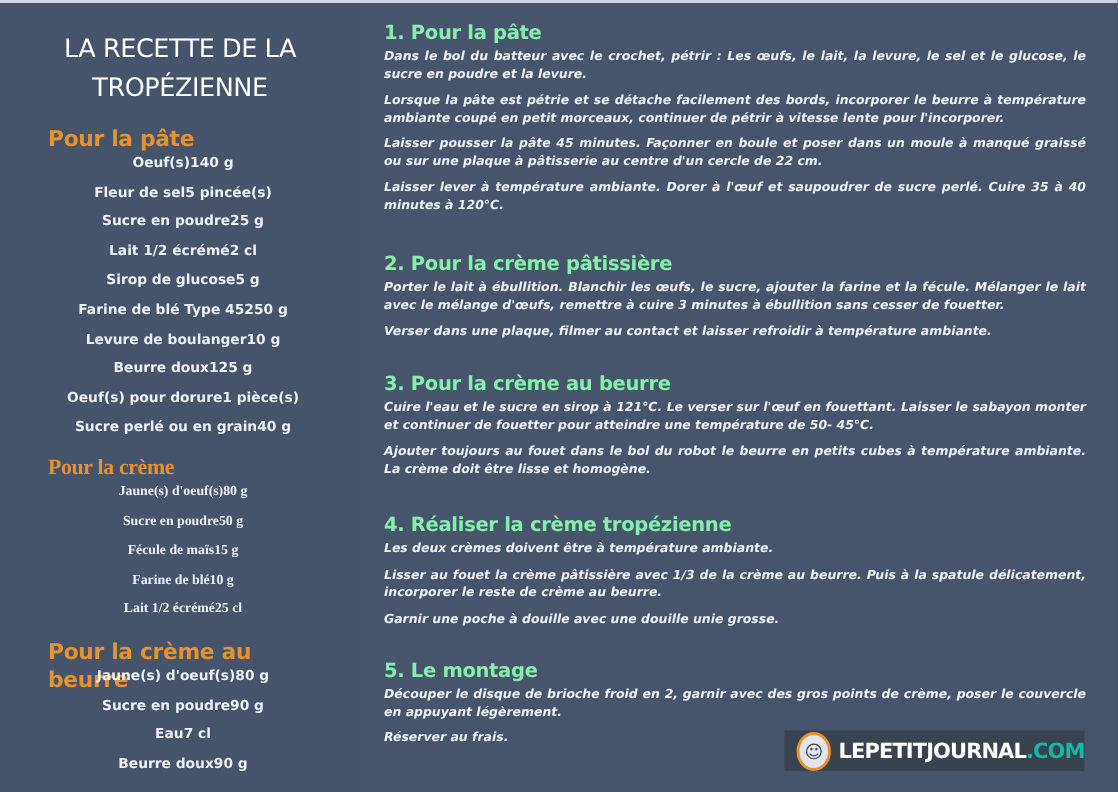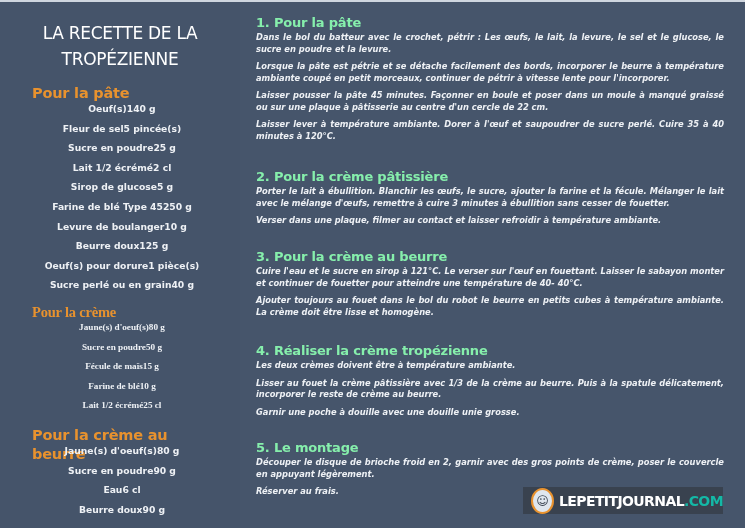--- a/index.html
+++ b/index.html
@@ -121,21 +121,21 @@
     <div class="ing-row">
         <span>Jaune(s) d'oeuf(s)</span>
         <span>80 g</span>
       </div>
     <div class="ing-row">
         <span>Sucre en poudre</span>
         <span>90 g</span>
       </div>
     <div class="ing-row">
         <span>Eau</span>
-        <span>6 cl</span>
+        <span>7 cl</span>
       </div>
     <div class="ing-row">
         <span>Beurre doux</span>
         <span>90 g</span>
       </div>
   </div>
 </div>
 
 <div class="right">
   <div class="step" style="top:12px;">
@@ -147,21 +147,21 @@
   </div>
 
   <div class="step" style="top:166px;">
     <div class="step-head">2. Pour la crème pâtissière</div>
     <p class="para">Porter le lait à ébullition. Blanchir les œufs, le sucre, ajouter la farine et la fécule. Mélanger le lait avec le mélange d'œufs, remettre à cuire 3 minutes à ébullition sans cesser de fouetter.</p>
     <p class="para">Verser dans une plaque, filmer au contact et laisser refroidir à température ambiante.</p>
   </div>
 
   <div class="step" style="top:246px;">
     <div class="step-head">3. Pour la crème au beurre</div>
-    <p class="para">Cuire l'eau et le sucre en sirop à 121°C. Le verser sur l'œuf en fouettant. Laisser le sabayon monter et continuer de fouetter pour atteindre une température de 40- 40°C.</p>
+    <p class="para">Cuire l'eau et le sucre en sirop à 121°C. Le verser sur l'œuf en fouettant. Laisser le sabayon monter et continuer de fouetter pour atteindre une température de 50- 45°C.</p>
     <p class="para">Ajouter toujours au fouet dans le bol du robot le beurre en petits cubes à température ambiante. La crème doit être lisse et homogène.</p>
   </div>
 
   <div class="step" style="top:340px;">
     <div class="step-head">4. Réaliser la crème tropézienne</div>
     <p class="para">Les deux crèmes doivent être à température ambiante.</p>
     <p class="para">Lisser au fouet la crème pâtissière avec 1/3 de la crème au beurre. Puis à la spatule délicatement, incorporer le reste de crème au beurre.</p>
     <p class="para">Garnir une poche à douille avec une douille unie grosse.</p>
   </div>
 

